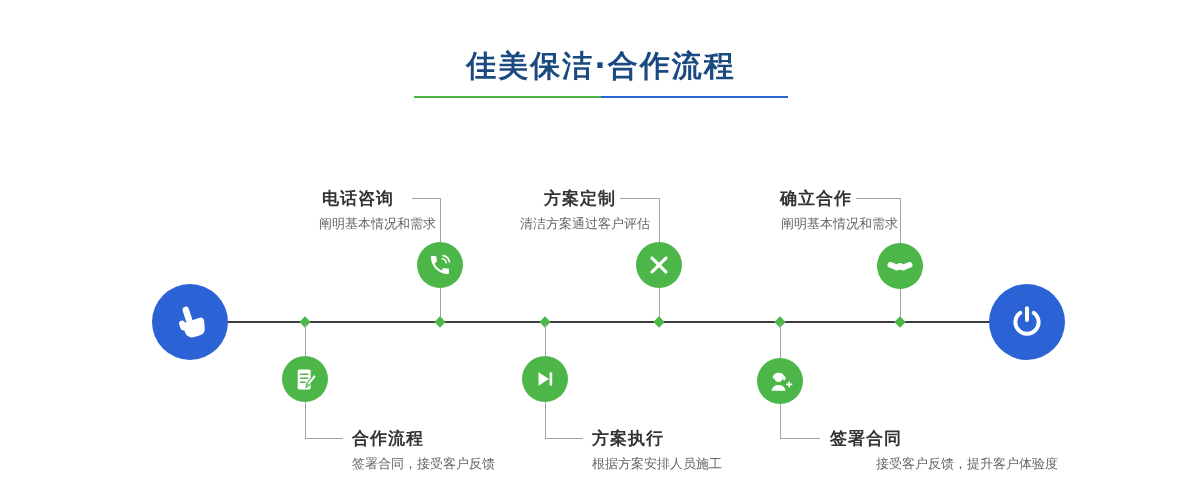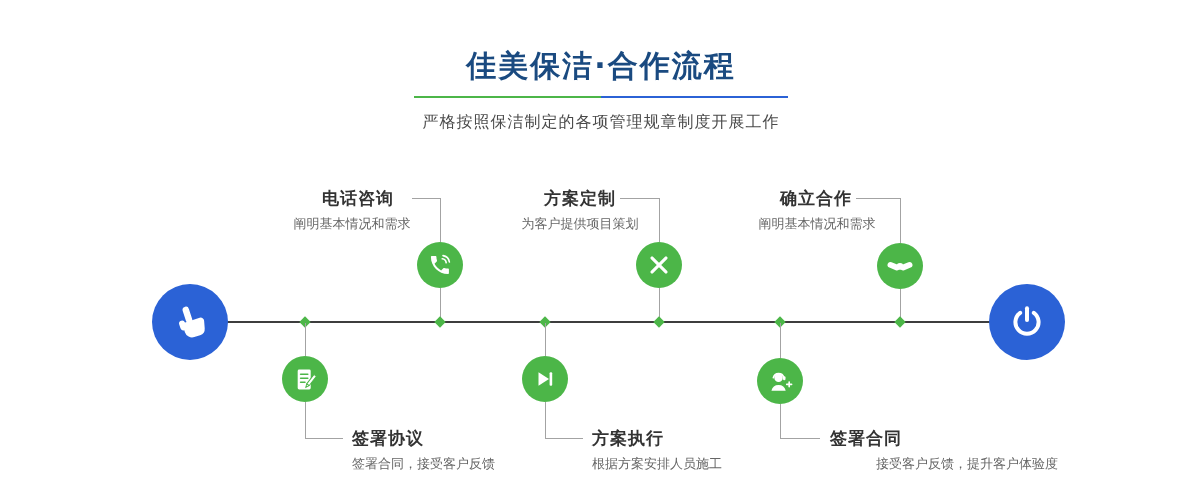--- a/index.html
+++ b/index.html
@@ -80,34 +80,33 @@
     font-weight:700;
     color:#333333;
     text-align:center;
     letter-spacing:1px;
     white-space:nowrap;
   }
   .step-desc{
     position:absolute;
     font-size:13px;
     color:#666666;
-    text-align:center;
+    text-align:right;
     white-space:nowrap;
   }
   .ta-l{text-align:left;}
   .icon-wrap{display:flex;align-items:center;justify-content:center;line-height:0;}
 </style>
 </head>
 <body>
 
 <div class="stage">
 
   <div class="page-title">佳美保洁·合作流程</div>
   <div class="title-underline"></div>
-  <div class="page-subtitle">严格按照保洁制定的各项管理规章制度开展工作</div>
 
   <div class="main-line"></div>
 
   <div class="bigcircle" style="left:152px;top:284px">
     <span class="icon-wrap">
       <svg width="40" height="40" viewBox="0 0 40 40">
           <g fill="#fff" transform="rotate(-18 20 20)">
             <rect x="16.5" y="4" width="6.5" height="17" rx="3.2"></rect>
             <rect x="9" y="16" width="6" height="10" rx="3"></rect>
             <path d="M12 19h18.5a3.4 3.4 0 0 1 3.3 4.2l-1.7 7.2a6.8 6.8 0 0 1-6.6 5.2h-6a7.5 7.5 0 0 1-7.5-7.5z"></path>
@@ -140,21 +139,21 @@
             <path fill="#fff" d="M6.54 10.79c1.44 2.83 3.76 5.15 6.59 6.59l2.2-2.2c.28-.28.67-.36 1.02-.25 1.12.37 2.33.57 3.57.57.55 0 1 .45 1 1V20c0 .55-.45 1-1 1-9.39 0-17-7.61-17-17 0-.55.45-1 1-1h3.5c.55 0 1 .45 1 1 0 1.25.2 2.45.57 3.57.11.35.03.74-.25 1.02l-2.2 2.2z"></path>
             <path fill="none" stroke="#fff" stroke-width="1.6" stroke-linecap="round" d="M14.2 5.8a4.5 4.5 0 0 1 4 4"></path>
             <path fill="none" stroke="#fff" stroke-width="1.6" stroke-linecap="round" d="M15 2.6a7.6 7.6 0 0 1 6.4 6.4"></path>
           </svg>
       </span>
     </div>
   </div>
 
   <div>
     <div class="step-title" style="left:518px;top:187px;width:124px">方案定制</div>
-    <div class="step-desc" style="left:510px;top:215px;width:140px">为客户提供项目策划</div>
+    <div class="step-desc" style="left:510px;top:215px;width:140px">清洁方案通过客户评估</div>
     <div class="hline" style="left:620px;top:198px;width:39px"></div>
     <div class="vline" style="left:659px;top:198px;height:44px"></div>
     <div class="vline" style="left:659px;top:288px;height:33px"></div>
     <div class="diamond" style="left:655px;top:318px"></div>
     <div class="gcircle" style="left:636px;top:242px">
       <span class="icon-wrap">
         <svg width="26" height="26" viewBox="0 0 24 24">
             <g fill="#fff">
               <rect x="10.6" y="1.5" width="2.8" height="21" rx="1.2" transform="rotate(45 12 12)"></rect>
               <rect x="10.6" y="1.5" width="2.8" height="21" rx="1.2" transform="rotate(-45 12 12)"></rect>
@@ -198,21 +197,21 @@
             </g>
             <g transform="rotate(38 17 13.5)">
               <rect x="15.6" y="6.5" width="2.9" height="11.5" rx="0.6" fill="#fff" stroke="#4cb648" stroke-width="0.9"></rect>
               <path d="M15.6 18l1.45 3.2L18.5 18z" fill="#fff" stroke="#4cb648" stroke-width="0.9"></path>
             </g>
           </svg>
       </span>
     </div>
     <div class="vline" style="left:305px;top:402px;height:36px"></div>
     <div class="hline" style="left:305px;top:438px;width:38px"></div>
-    <div class="step-title ta-l" style="left:352px;top:427px">签署协议</div>
+    <div class="step-title ta-l" style="left:352px;top:427px">合作流程</div>
     <div class="step-desc ta-l" style="left:352px;top:455px">签署合同，接受客户反馈</div>
   </div>
 
   <div>
     <div class="diamond" style="left:541px;top:318px"></div>
     <div class="vline" style="left:545px;top:323px;height:33px"></div>
     <div class="gcircle" style="left:522px;top:356px">
       <span class="icon-wrap">
         <svg width="24" height="24" viewBox="0 0 24 24" fill="#fff">
             <path d="M5.5 5.2L16 12 5.5 18.8z"></path>

